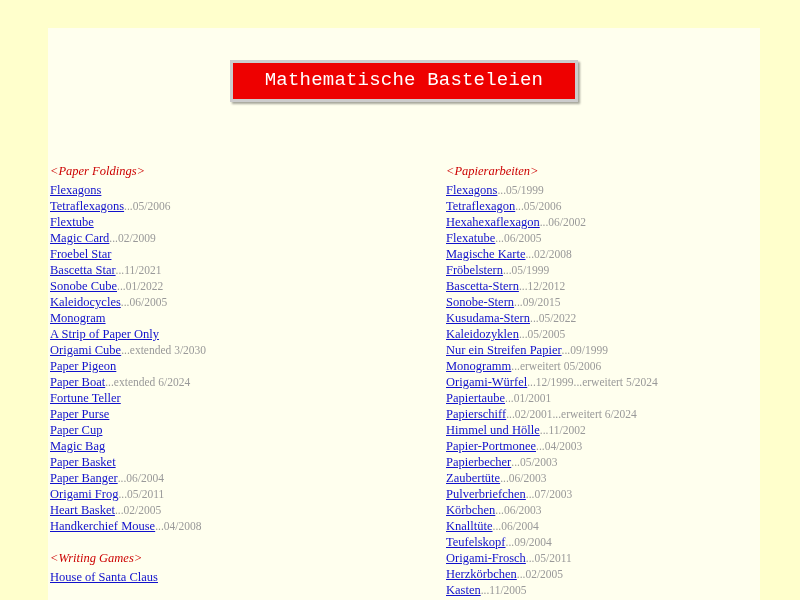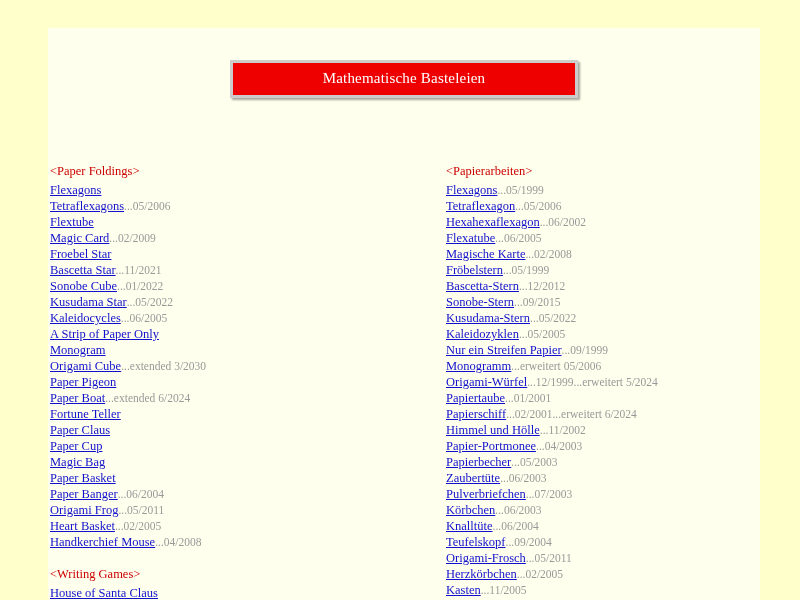--- a/index.html
+++ b/index.html
@@ -28,42 +28,43 @@
   #title-box {
     display: inline-block;
     background: #ee0000;
     border: 3px solid #cccccc;
     box-shadow: 2px 2px 2px rgba(0,0,0,0.35);
     padding: 6px 26px 8px 26px;
     min-width: 290px;
   }
   #title-text {
     color: #ffffff;
-    font-size: 15px;
-    font-family: Liberation Serif, serif;
+    font-size: 19px;
+    font-family: Liberation Mono, monospace;
     letter-spacing: 0.2px;
   }
   .columns {
     position: absolute;
     top: 136px;
     left: 0;
     width: 712px;
   }
   .col {
     position: absolute;
     top: 0;
   }
   .col-left { left: 2px; width: 380px; }
   .col-right { left: 398px; width: 310px; }
   .section-head {
     color: #cc0000;
     font-size: 12.5px;
     font-family: "Liberation Serif", serif;
     margin: 0 0 3px 0;
     line-height: 15px;
+    font-style: italic;
   }
   .section-head.spaced { margin-top: 17px; }
   .entry {
     line-height: 16px;
     font-size: 12.5px;
     white-space: nowrap;
   }
   .entry a {
     color: #1111cc;
     text-decoration: underline;
@@ -87,29 +88,28 @@
   <div class="columns">
     <div class="col col-left">
         <div class="section-head">&lt;Paper Foldings&gt;</div>
         <div class="entry"><a href="#">Flexagons</a></div>
         <div class="entry"><a href="#">Tetraflexagons</a><span class="note">...05/2006</span></div>
         <div class="entry"><a href="#">Flextube</a></div>
         <div class="entry"><a href="#">Magic Card</a><span class="note">...02/2009</span></div>
         <div class="entry"><a href="#">Froebel Star</a></div>
         <div class="entry"><a href="#">Bascetta Star</a><span class="note">...11/2021</span></div>
         <div class="entry"><a href="#">Sonobe Cube</a><span class="note">...01/2022</span></div>
-        <div class="entry"><a href="#">Kusudama Star</a><span class="note">...05/2022</span></div>
         <div class="entry"><a href="#">Kaleidocycles</a><span class="note">...06/2005</span></div>
+        <div class="entry"><a href="#">Monogram</a></div>
         <div class="entry"><a href="#">A Strip of Paper Only</a></div>
-        <div class="entry"><a href="#">Monogram</a></div>
         <div class="entry"><a href="#">Origami Cube</a><span class="note">...extended 3/2030</span></div>
         <div class="entry"><a href="#">Paper Pigeon</a></div>
         <div class="entry"><a href="#">Paper Boat</a><span class="note">...extended 6/2024</span></div>
         <div class="entry"><a href="#">Fortune Teller</a></div>
-        <div class="entry"><a href="#">Paper Claus</a></div>
+        <div class="entry"><a href="#">Paper Purse</a></div>
         <div class="entry"><a href="#">Paper Cup</a></div>
         <div class="entry"><a href="#">Magic Bag</a></div>
         <div class="entry"><a href="#">Paper Basket</a></div>
         <div class="entry"><a href="#">Paper Banger</a><span class="note">...06/2004</span></div>
         <div class="entry"><a href="#">Origami Frog</a><span class="note">...05/2011</span></div>
         <div class="entry"><a href="#">Heart Basket</a><span class="note">...02/2005</span></div>
         <div class="entry"><a href="#">Handkerchief Mouse</a><span class="note">...04/2008</span></div>
         <div class="section-head spaced">&lt;Writing Games&gt;</div>
         <div class="entry"><a href="#">House of Santa Claus</a></div>
       </div>

